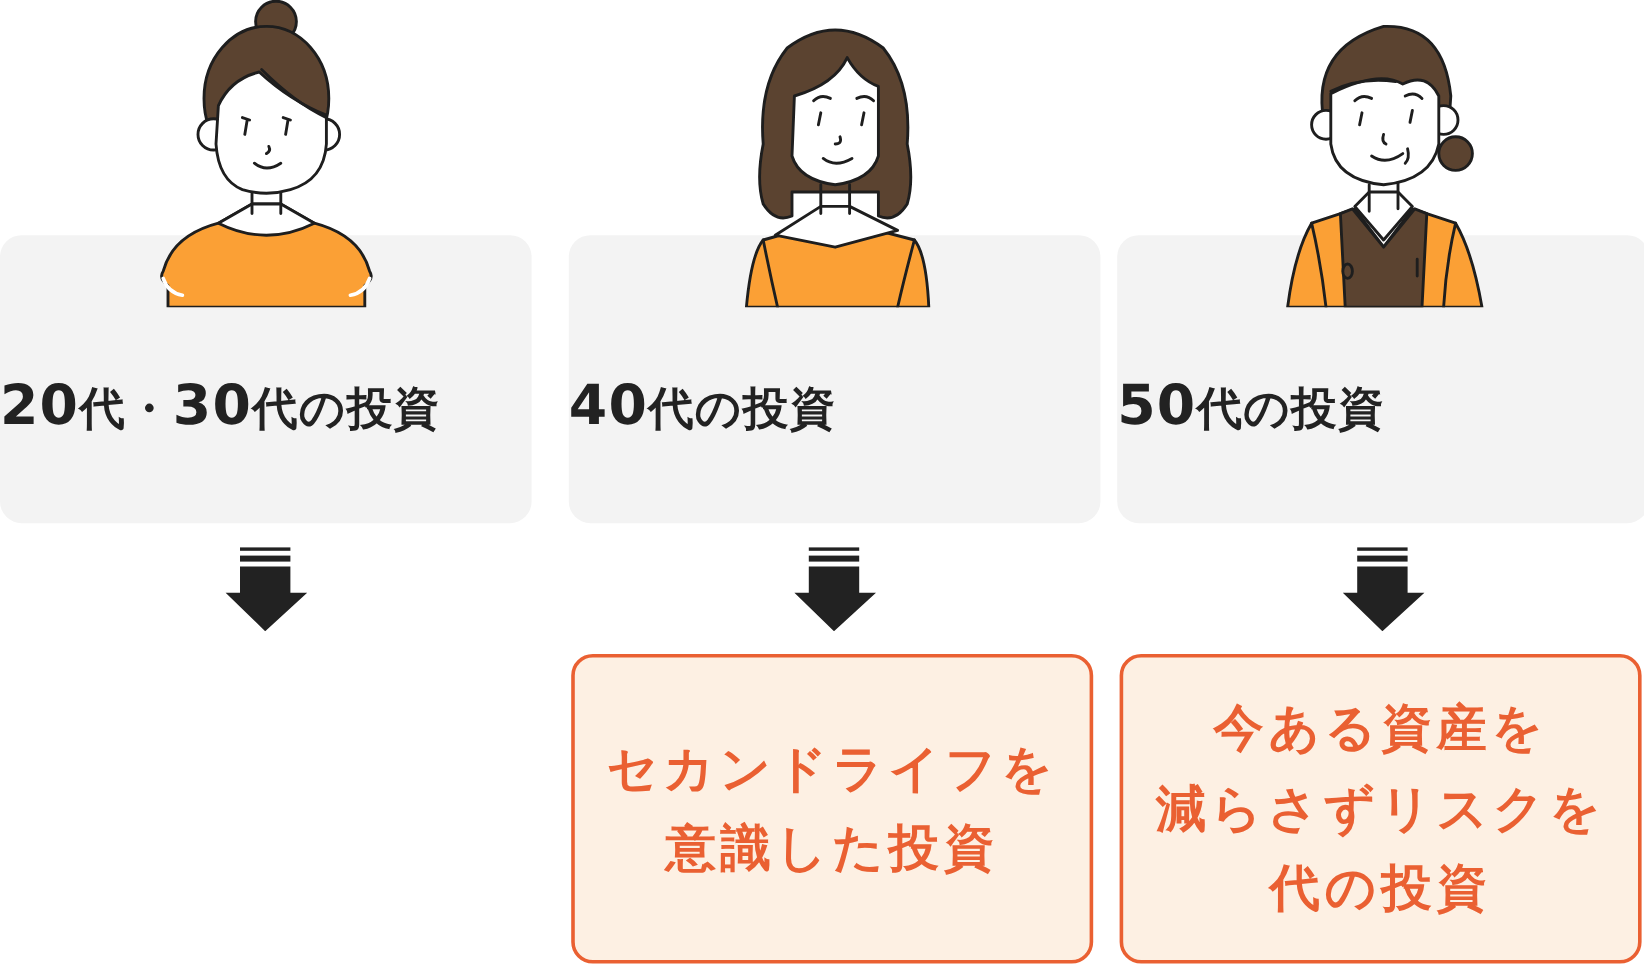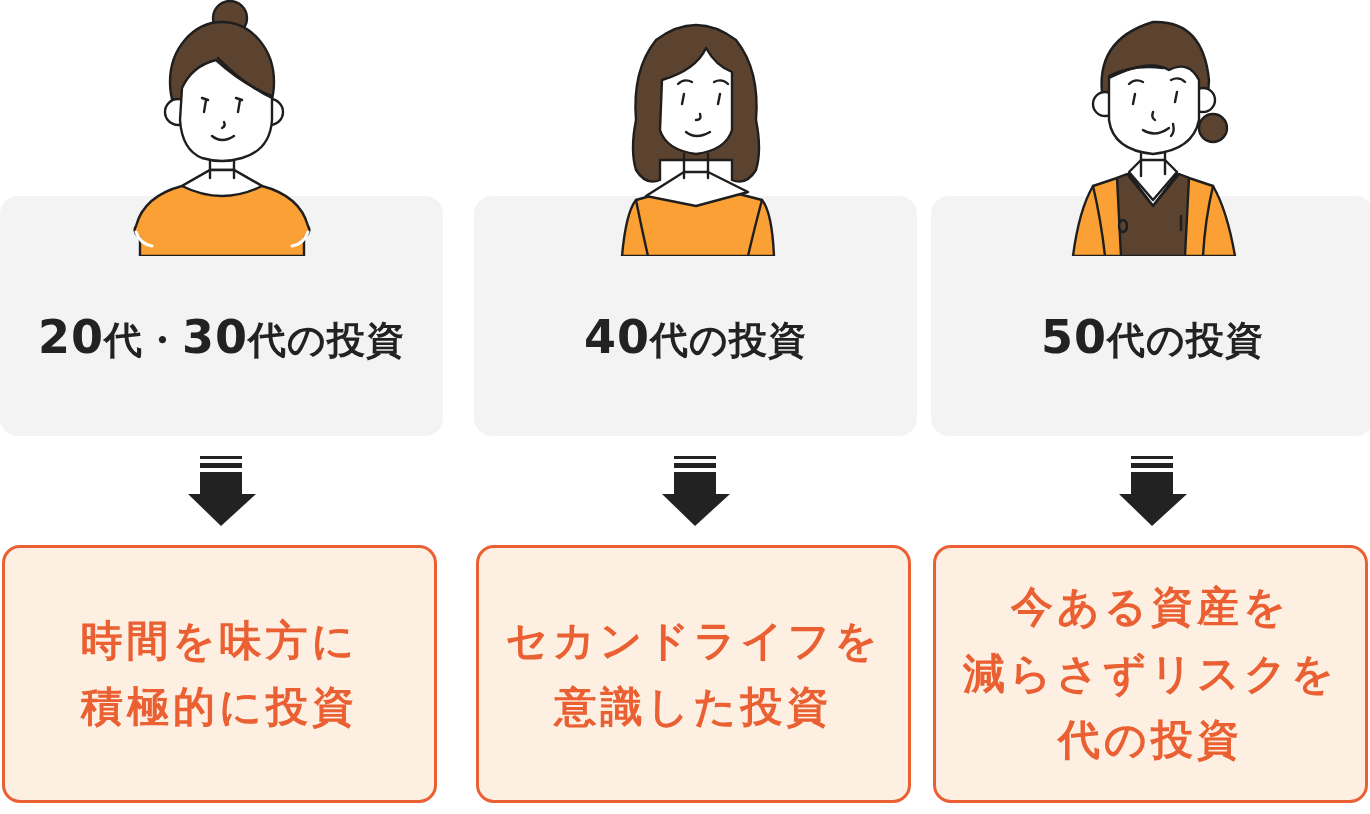--- a/index.html
+++ b/index.html
@@ -4,21 +4,21 @@
 <style>
   html, body { margin: 0; padding: 0; background: #ffffff; }
   body { width: 1370px; height: 814px; position: relative; overflow: hidden;
          font-family: "DejaVu Sans", "Liberation Sans", sans-serif; }
   .col { position: absolute; top: 0; width: 443px; height: 814px; }
   .col-1 { left: 0; }
   .col-2 { left: 474px; }
   .col-3 { left: 931px; }
   .age-card { position: absolute; top: 196px; left: 0; width: 100%; height: 240px;
               background: #f3f3f3; border-radius: 18px; }
-  .age-label { position: absolute; top: 310px; left: 0; width: 100%; text-align: center;
+  .age-label { position: absolute; top: 310px; left: 0; width: 100%; text-align: left;
                font-weight: bold; color: #222222; font-size: 38px; letter-spacing: 1px; }
   .age-label .num { font-size: 46px; }
   .figure { position: absolute; top: 0; left: 50%; transform: translateX(-50%);
             width: 200px; height: 256px; }
   .arrow { position: absolute; top: 456px; left: 50%; transform: translateX(-50%);
            width: 72px; height: 70px; }
   .result-card { position: absolute; top: 545px; left: 2px; width: calc(100% - 8px); height: 258px;
                  background: #fdf0e3; border: 3px solid #ea6032; border-radius: 18px;
                  display: flex; align-items: center; justify-content: center; box-sizing: border-box; }
   .result-text { color: #ea6032; font-weight: bold; font-size: 42px; line-height: 1.58;
@@ -48,26 +48,20 @@
     </g>
   </svg>
   <div class="age-label">
     <span class="num">20</span><span>代</span><span>・</span><span class="num">30</span><span>代の投資</span>
   </div>
   <svg class="arrow" viewBox="0 0 72 70">
     <rect x="14" y="0" width="42" height="3" fill="#222222"></rect>
     <rect x="14" y="7" width="42" height="5" fill="#222222"></rect>
     <path d="M14 16 L56 16 L56 38 L70 38 L35 70 L2 38 L14 38 Z" fill="#222222"></path>
   </svg>
-  <div class="result-card">
-    <div class="result-text">
-      <span>時間を味方に</span>
-      <span>積極的に投資</span>
-    </div>
-  </div>
 </div>
 
 <div class="col col-2">
   <div class="age-card"></div>
   <svg class="figure" viewBox="0 0 200 256">
     <g stroke="#1e1e1e" stroke-width="2.4" stroke-linejoin="round" stroke-linecap="round">
       <path d="M26 256 Q30 212 40 200 L90 186 L112 186 L166 200 Q176 212 178 256 Z" fill="#fba035"></path>
       <path d="M50 196 L100 206 L152 192 L112 172 L88 172 Z" fill="#ffffff"></path>
       <path d="M40 200 Q46 230 52 256 M166 200 Q158 230 152 256" fill="none"></path>
       <path d="M40 170 Q34 150 40 120 Q36 70 60 40 Q100 10 140 40 Q164 70 160 120 Q166 150 160 170 Q150 186 136 180 L136 160 L64 160 L64 180 Q50 186 40 170 Z" fill="#5b4330"></path>

